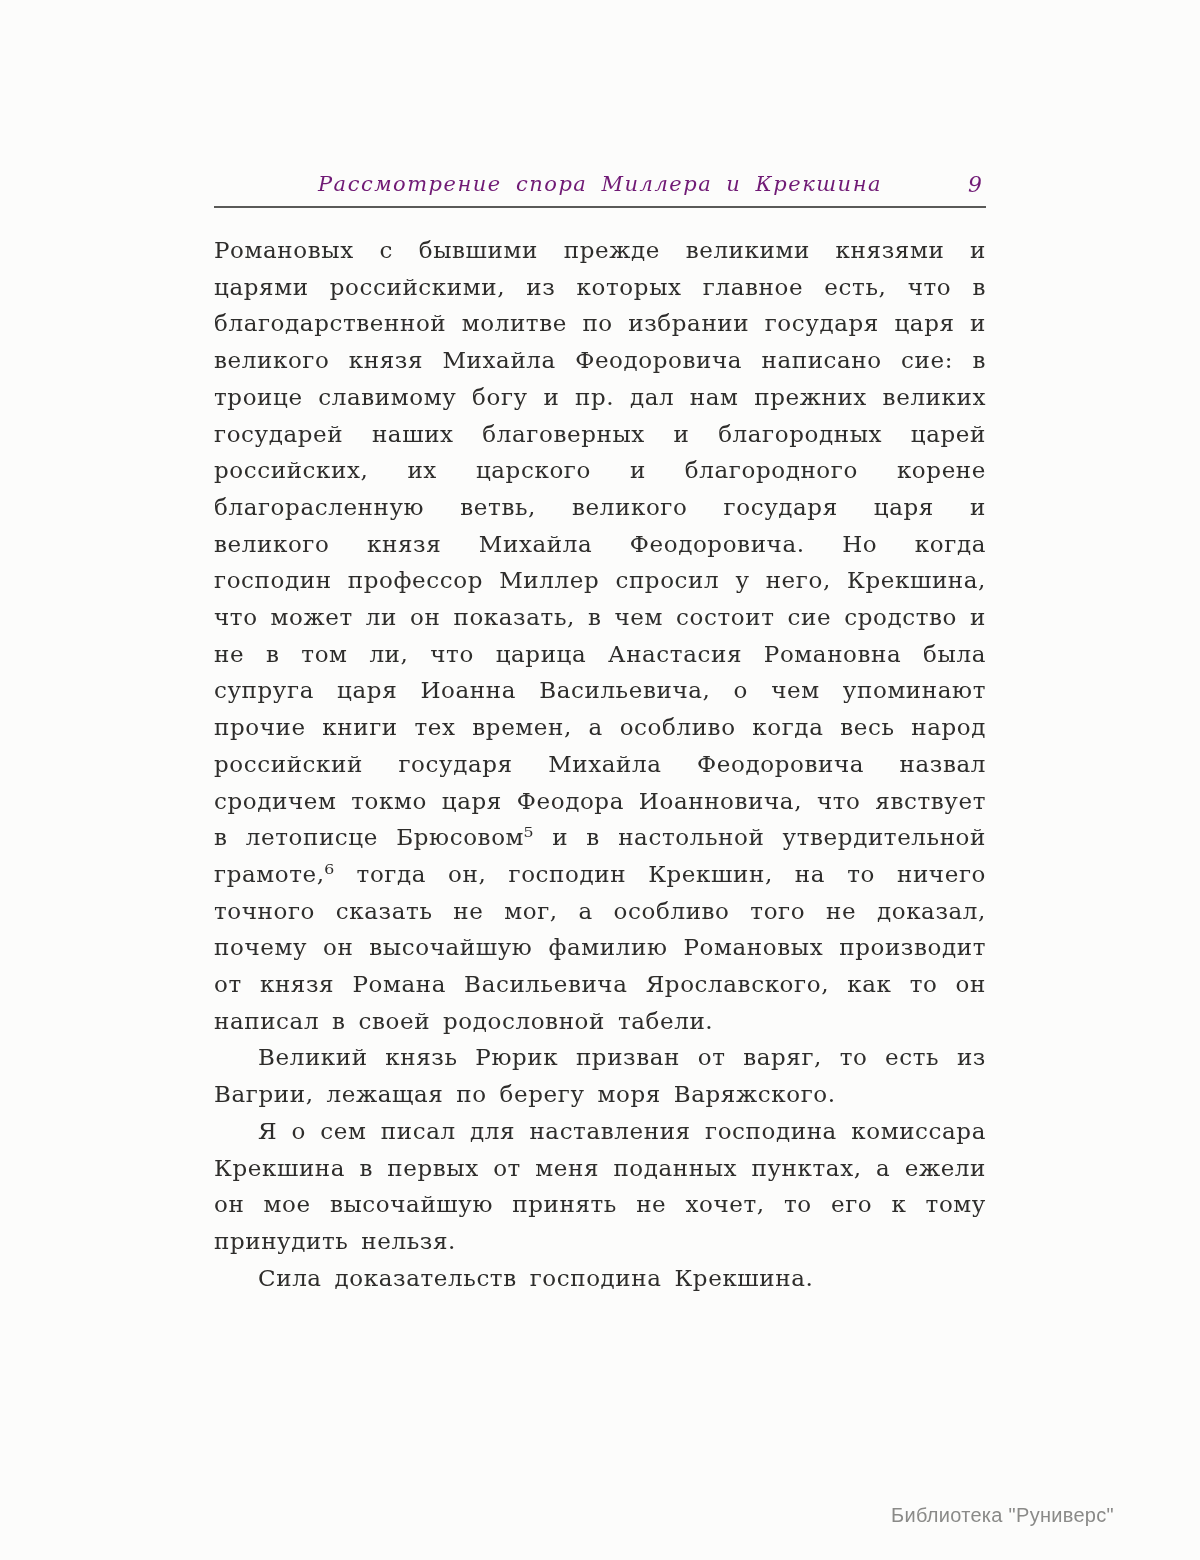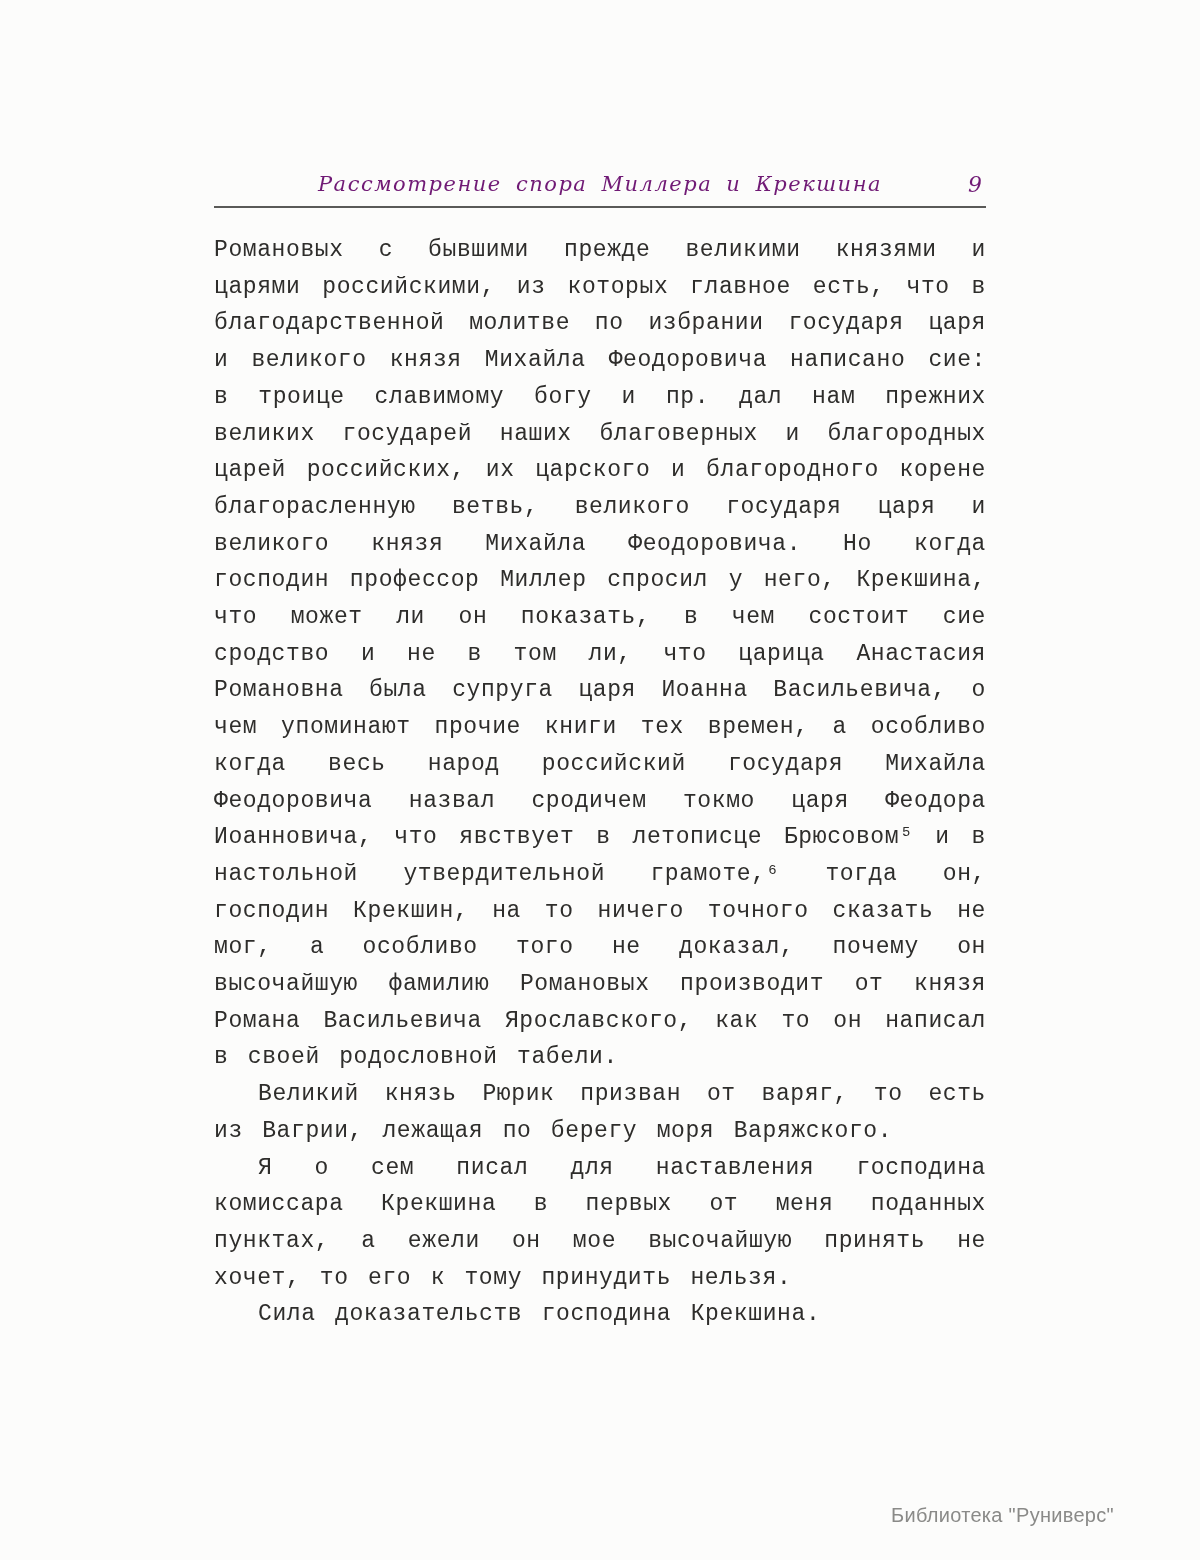--- a/index.html
+++ b/index.html
@@ -53,21 +53,20 @@
   }
   .body-text {
     margin-top: 24px;
     color: #2e2d2b;
     font-size: 23px;
     line-height: 36.7px;
     letter-spacing: 0.6px;
     word-spacing: 5px;
     text-align: justify;
     text-align-last: left;
-    font-family: Liberation Mono, monospace;
   }
   .para {
     margin: 0;
     text-indent: 44px;
   }
   .para.no-indent {
     text-indent: 0;
   }
   .watermark {
     position: absolute;

